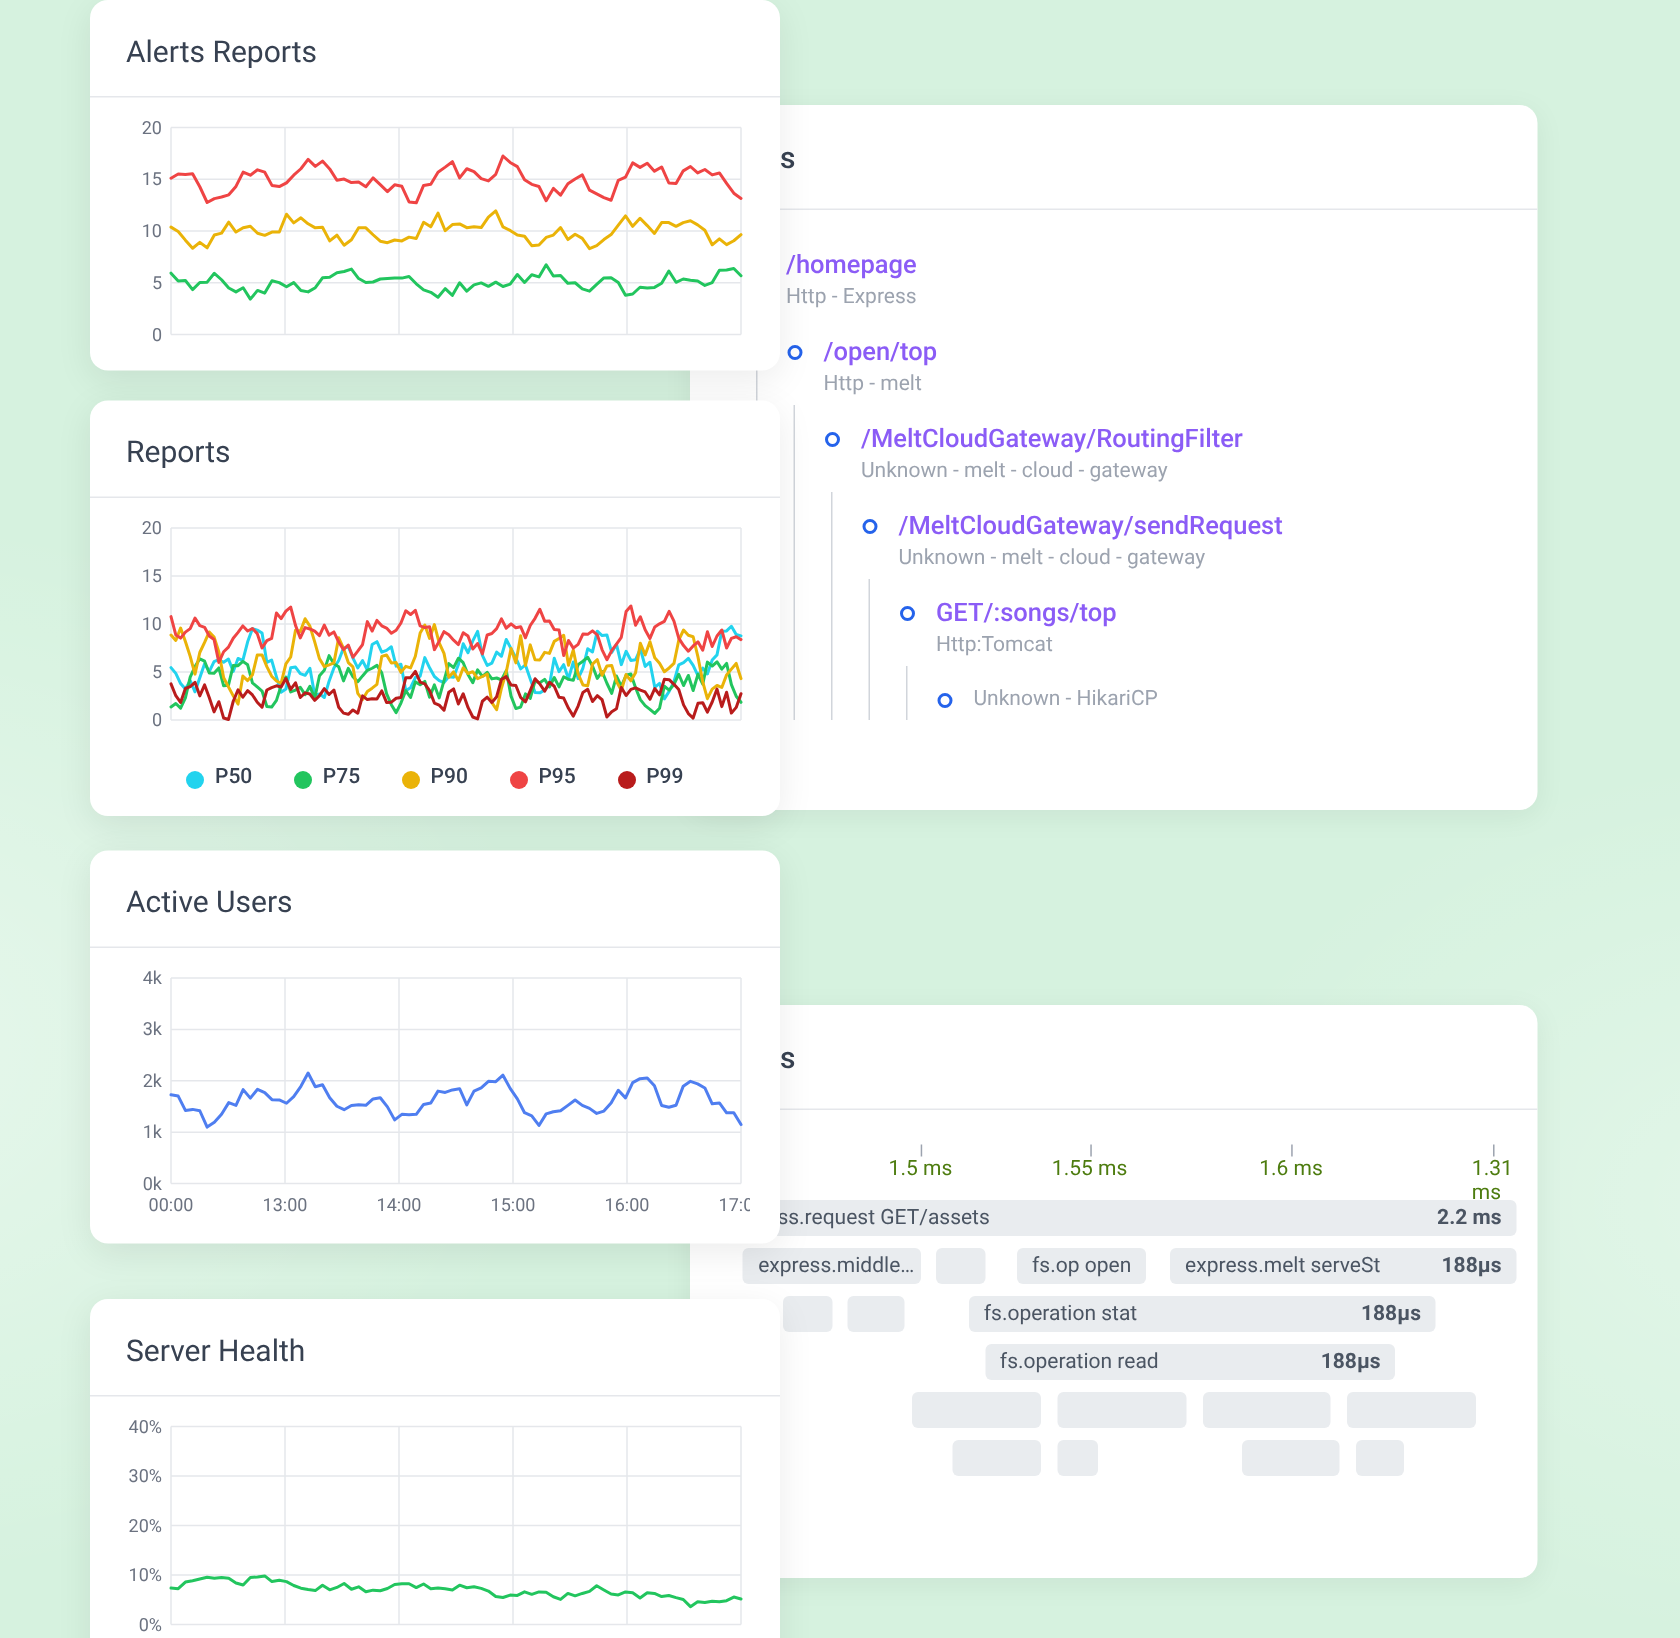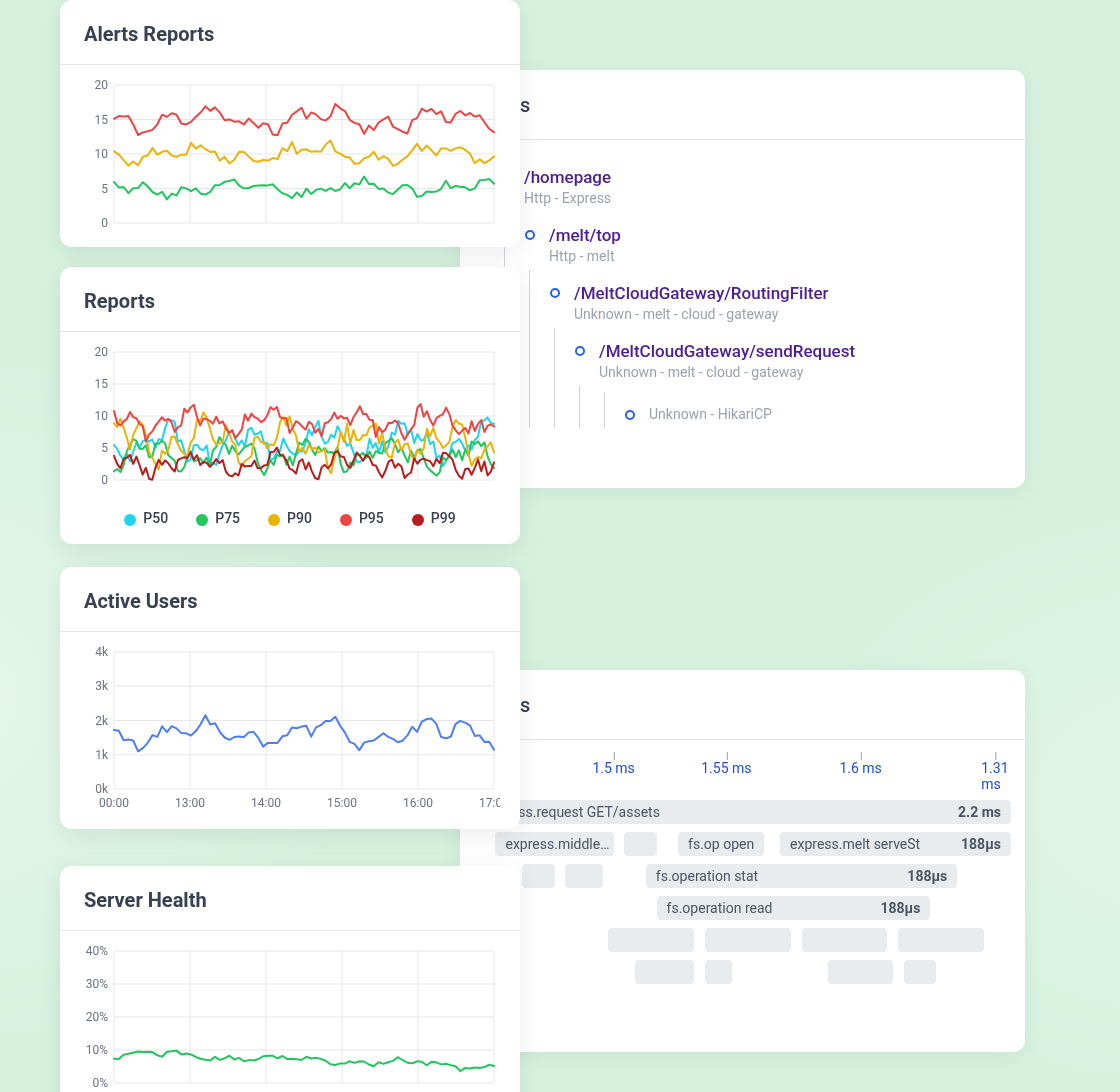--- a/index.html
+++ b/index.html
@@ -73,21 +73,21 @@
     margin-top: 6px;
     margin-right: 14px;
     flex-shrink: 0;
     z-index: 2;
     position: relative;
   }
   .trace-content { flex: 1; }
   .trace-title {
     font-size: 17px;
     font-weight: 500;
-    color: #4c1d95;
+    color: #8b5cf6;
     line-height: 1.3;
   }
   .trace-sub {
     font-size: 14px;
     color: #9ca3af;
     margin-top: 2px;
   }
   .trace-children {
     margin-left: 4px;
     padding-left: 20px;
@@ -101,21 +101,21 @@
     background: #fff;
     border-radius: 12px;
     box-shadow: 0 6px 24px rgba(0,0,0,0.08);
     z-index: 3;
     width: 460px;
     left: 60px;
     padding: 0;
   }
   .card-title {
     font-size: 20px;
-    font-weight: 700;
+    font-weight: 400;
     color: #374151;
     padding: 22px 24px 0 24px;
   }
   .card-hr {
     border: none;
     border-top: 1px solid #e5e7eb;
     margin: 18px 0 0 0;
   }
   .chart-wrap {
     padding: 14px 20px 18px 20px;
@@ -139,23 +139,23 @@
   .timeline-wrap {
     padding: 20px 14px 0 14px;
   }
   .timeline-axis {
     position: relative;
     height: 34px;
     border-bottom: 1px solid transparent;
   }
   .tick {
     position: absolute;
-    top: 0;
+    top: 11px;
     font-size: 14px;
-    color: #1d4ed8;
+    color: #4d7c0f;
     transform: translateX(-50%);
   }
   .tick::before {
     content: "";
     position: absolute;
     left: 50%;
     top: -8px;
     width: 1px;
     height: 8px;
     background: #9ca3af;
@@ -201,21 +201,21 @@
       <div class="trace-content">
         <div class="trace-title">/homepage</div>
         <div class="trace-sub">Http - Express</div>
       </div>
         </div>
         <div class="trace-children">
           <div class="trace-node">
             <div class="trace-item">
               <div class="trace-dot"></div>
       <div class="trace-content">
-        <div class="trace-title">/melt/top</div>
+        <div class="trace-title">/open/top</div>
         <div class="trace-sub">Http - melt</div>
       </div>
             </div>
             <div class="trace-children">
               <div class="trace-node">
                 <div class="trace-item">
                   <div class="trace-dot"></div>
       <div class="trace-content">
         <div class="trace-title">/MeltCloudGateway/RoutingFilter</div>
         <div class="trace-sub">Unknown - melt - cloud - gateway</div>
@@ -225,20 +225,27 @@
                   <div class="trace-node">
                     <div class="trace-item">
                       <div class="trace-dot"></div>
       <div class="trace-content">
         <div class="trace-title">/MeltCloudGateway/sendRequest</div>
         <div class="trace-sub">Unknown - melt - cloud - gateway</div>
       </div>
                     </div>
                     <div class="trace-children">
                       <div class="trace-node">
+                        <div class="trace-item">
+                          <div class="trace-dot"></div>
+      <div class="trace-content">
+        <div class="trace-title">GET/:songs/top</div>
+        <div class="trace-sub">Http:Tomcat</div>
+      </div>
+                        </div>
                         <div class="trace-children">
                           <div class="trace-node">
                             <div class="trace-item">
                               <div class="trace-dot"></div>
       <div class="trace-content">
         <div class="trace-sub">Unknown - HikariCP</div>
       </div>
                             </div>
                           </div>
                         </div>

